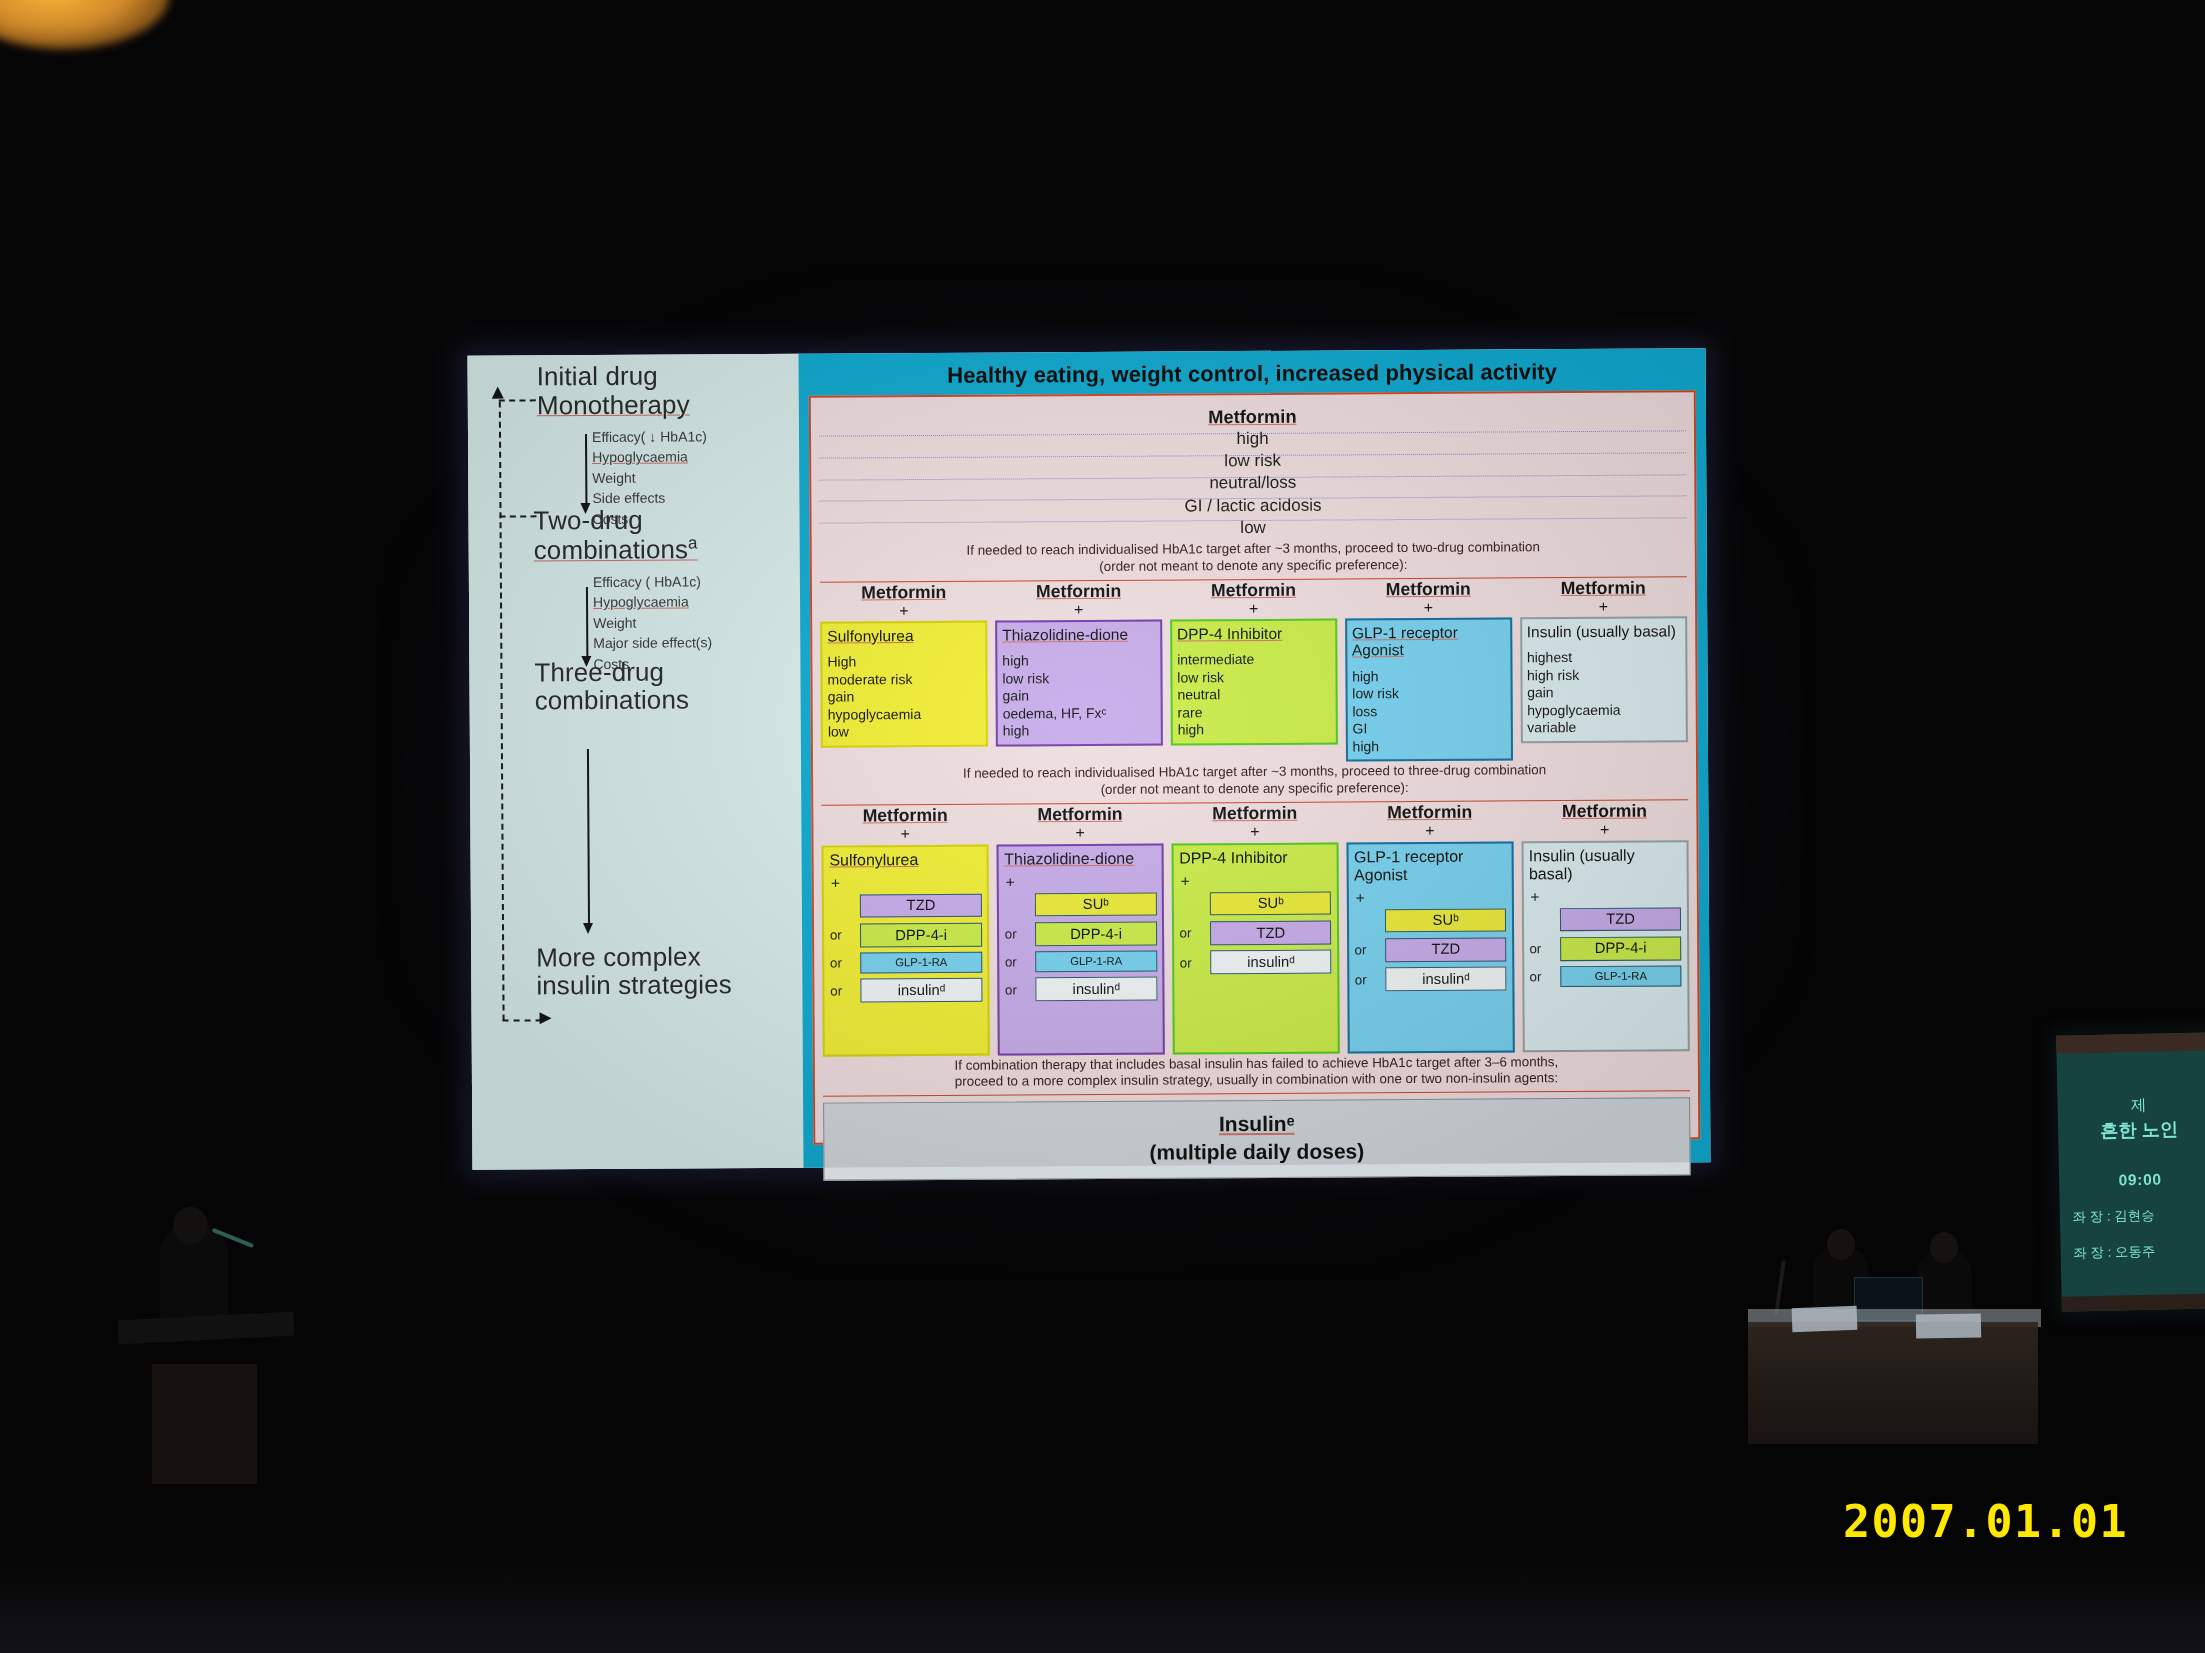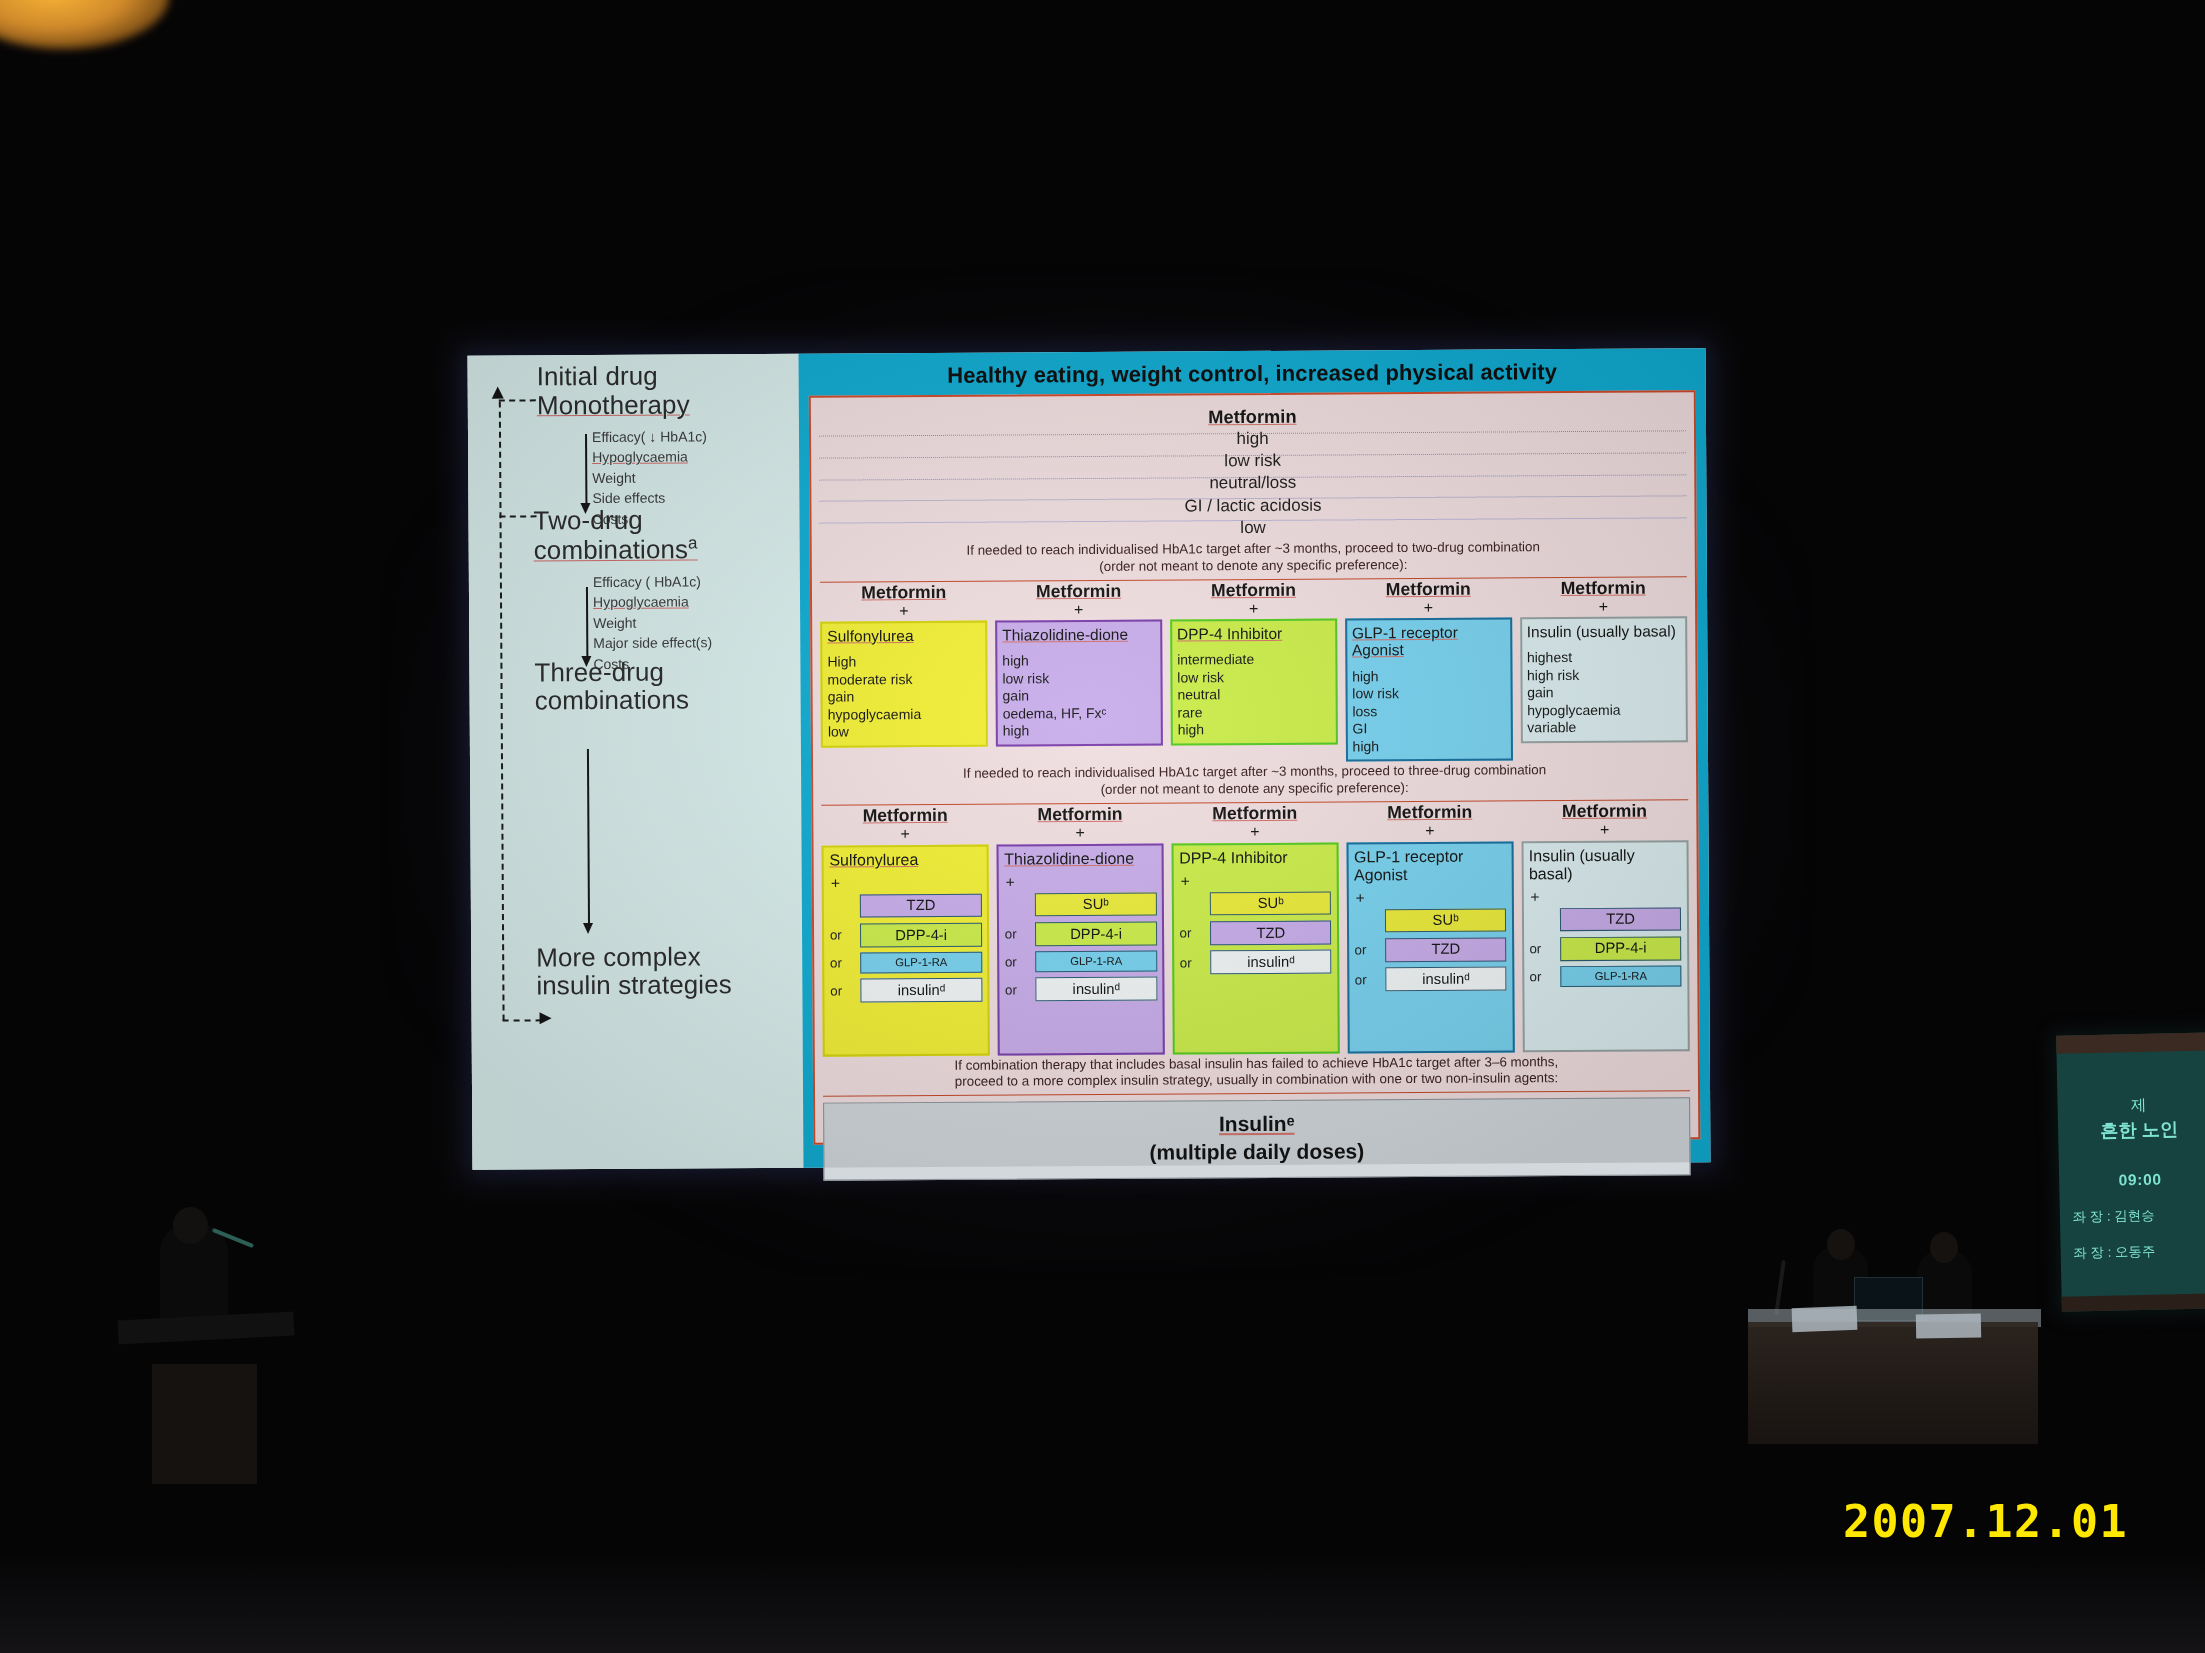--- a/index.html
+++ b/index.html
@@ -549,15 +549,15 @@
   <div class="sitter-head sh2"></div>
   <div class="laptop"></div>
   <div class="mic-stand"></div>
   <div class="table-cloth"></div>
   <div class="panel-table"></div>
   <div class="placard p1"></div>
   <div class="placard p2"></div>
 
   <div class="floor-glow"></div>
 
-  <div class="datestamp">2007.12.01</div>
+  <div class="datestamp">2007.01.01</div>
 </div>
 
 
 </body></html>

